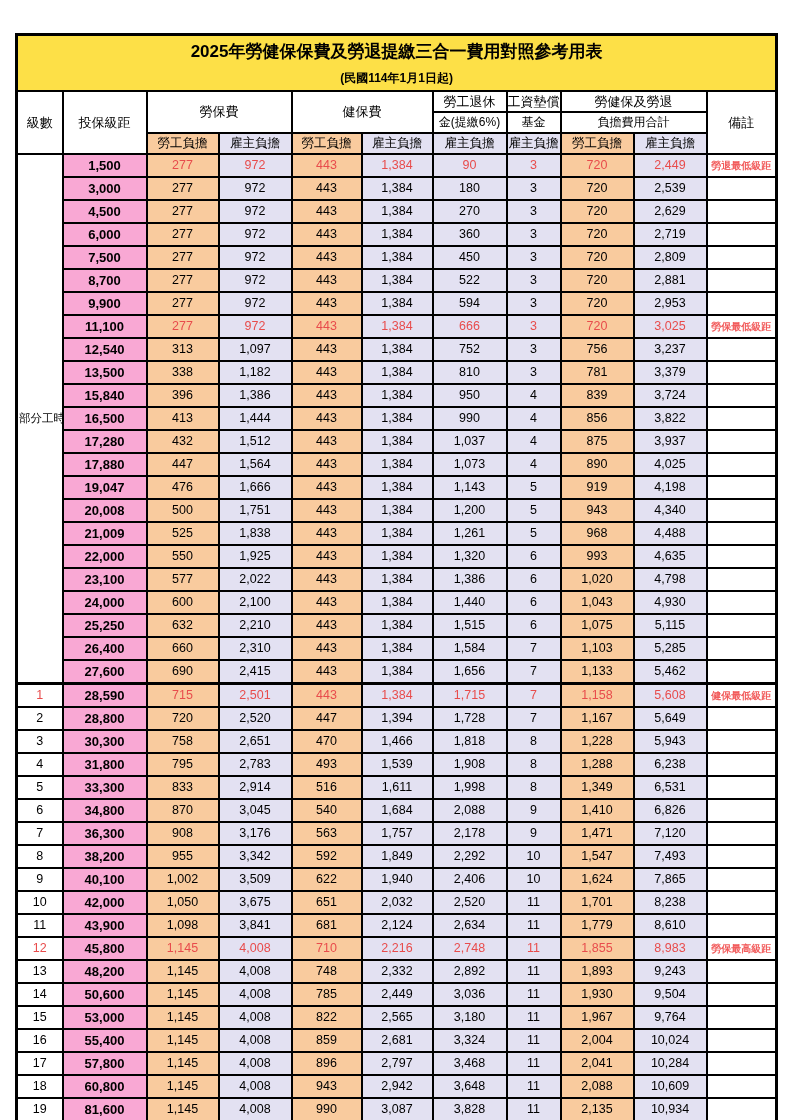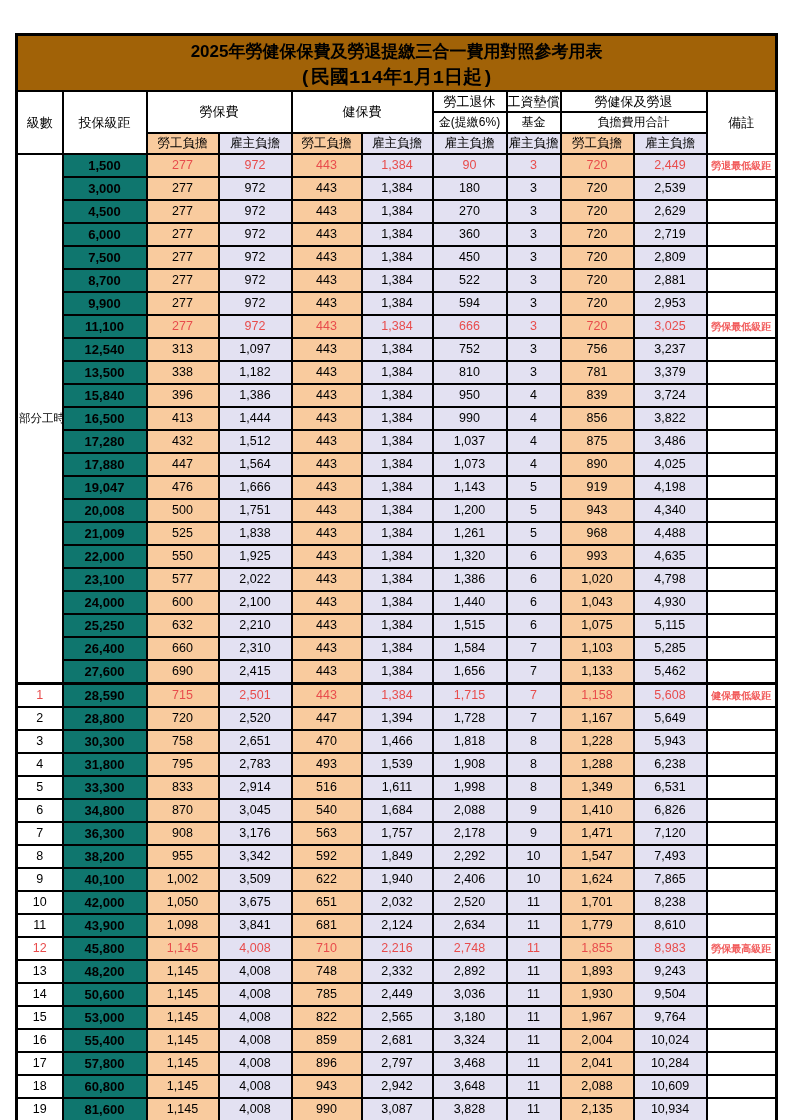--- a/index.html
+++ b/index.html
@@ -1,30 +1,30 @@
 <!DOCTYPE html>
 <html><head>
 <meta charset="utf-8">
 <style>
   html,body{margin:0;padding:0;background:#fff;}
   body{width:791px;height:1120px;position:relative;font-family:"Liberation Sans","DejaVu Sans",sans-serif;color:#000;}
   .wrap{position:absolute;left:15px;top:33px;}
   table{border-collapse:collapse;table-layout:fixed;width:760px;border:3px solid #000;}
   td,th{border:2px solid #000;text-align:center;vertical-align:middle;padding:0;overflow:hidden;white-space:nowrap;font-weight:normal;}
-  .title-cell{height:54px;background:#a16207;}
+  .title-cell{height:54px;background:#fde047;}
   .title-main{font-size:17px;font-weight:bold;line-height:30px;}
-  .title-sub{font-size:19px;font-weight:bold;line-height:22px;font-family:Liberation Mono, monospace;}
+  .title-sub{font-size:12px;font-weight:bold;line-height:22px;}
   .h1{height:19px;font-size:13px;background:#fff;}
   .h2{height:19px;font-size:12px;background:#fff;}
   .h3{height:19px;font-size:12.5px;}
   .ee{background:#F9CB9E;}
   .er{background:#E3E1F2;}
   td.level{font-size:12.5px;background:#fff;}
   td.part{font-size:11.5px;background:#fff;padding:0 1px;}
-  td.bracket{font-size:13px;font-weight:bold;background:#0f766e;}
+  td.bracket{font-size:13px;font-weight:bold;background:#f9a8d4;}
   td.num{font-size:12.5px;height:21px;line-height:21px;}
   td.remark{font-size:10px;background:#fff;color:#F25D5D;font-weight:bold;margin-top:28px;}
   tr.hl td.num{color:#E84C4C;}
   tr.sec td{border-top:3px solid #000;}
 </style>
 </head>
 <body>
 
 <div class="wrap">
   <table>
@@ -222,21 +222,21 @@
         </tr>
         <tr>
           <td class="bracket">17,280</td>
           <td class="num ee">432</td>
           <td class="num er">1,512</td>
           <td class="num ee">443</td>
           <td class="num er">1,384</td>
           <td class="num er">1,037</td>
           <td class="num er">4</td>
           <td class="num ee">875</td>
-          <td class="num er">3,486</td>
+          <td class="num er">3,937</td>
           <td class="remark"></td>
         </tr>
         <tr>
           <td class="bracket">17,880</td>
           <td class="num ee">447</td>
           <td class="num er">1,564</td>
           <td class="num ee">443</td>
           <td class="num er">1,384</td>
           <td class="num er">1,073</td>
           <td class="num er">4</td>

